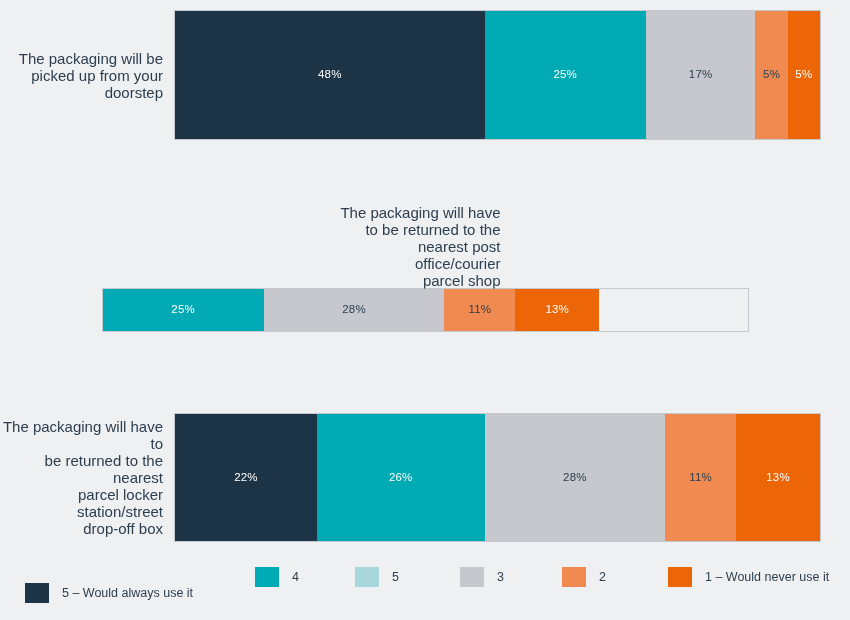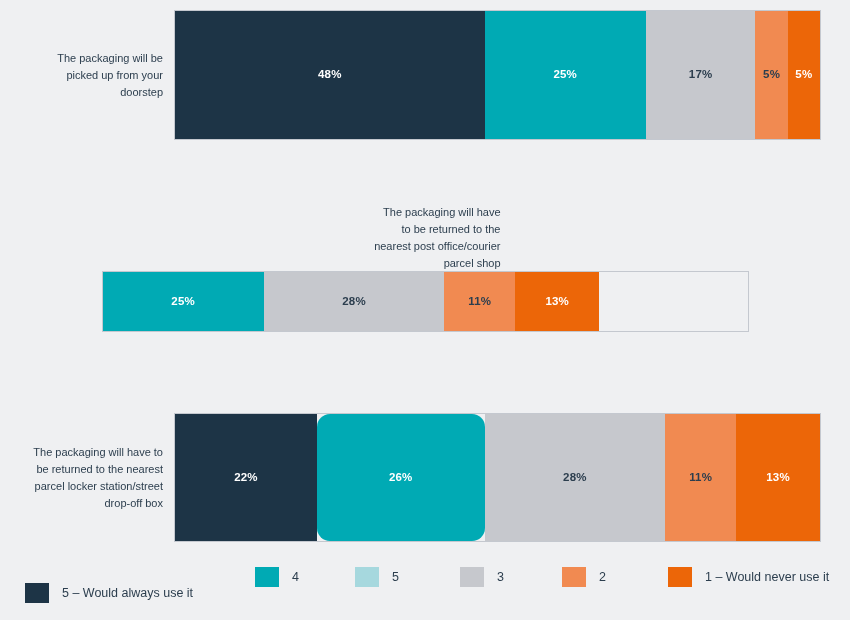--- a/index.html
+++ b/index.html
@@ -37,33 +37,32 @@
     display: flex;
     align-items: center;
   }
 
   .row-label {
     width: 175px;
     padding-right: 12px;
     box-sizing: border-box;
     text-align: right;
     color: #2c3e4e;
-    font-size: 11px;
+    font-size: 15px;
     line-height: 17px;
     white-space: pre-line;
   }
 
   .bar-track {
     position: relative;
     width: 645px;
     height: 100%;
     display: flex;
     align-items: flex-end;
     box-shadow: 0 0 0 1px rgba(160,168,178,0.55);
-    font-weight: bold;
   }
 
   .seg {
     position: relative;
     display: flex;
     align-items: center;
     justify-content: center;
     height: 100%;
     box-sizing: border-box;
   }
@@ -159,21 +158,21 @@
       </div>
       <div class="bar-row" style="top: 414px; height: 127px;">
         <div class="row-label">The packaging will have to
 be returned to the nearest
 parcel locker station/street
 drop-off box</div>
         <div class="bar-track">
           <div class="seg" style="width: 22%; background: rgb(29, 52, 70);">
             <span class="seg-label light">22%</span>
           </div>
-          <div class="seg" style="width: 26%; background: rgb(0, 170, 180); border-radius: 13px;">
+          <div class="seg" style="width: 26%; background: rgb(0, 170, 180);">
             <span class="seg-label light">26%</span>
           </div>
           <div class="seg" style="width: 28%; background: rgb(198, 200, 205);">
             <span class="seg-label dark">28%</span>
           </div>
           <div class="seg" style="width: 11%; background: rgb(241, 138, 81);">
             <span class="seg-label dark">11%</span>
           </div>
           <div class="seg" style="width: 13%; background: rgb(236, 102, 8);">
             <span class="seg-label light">13%</span>

